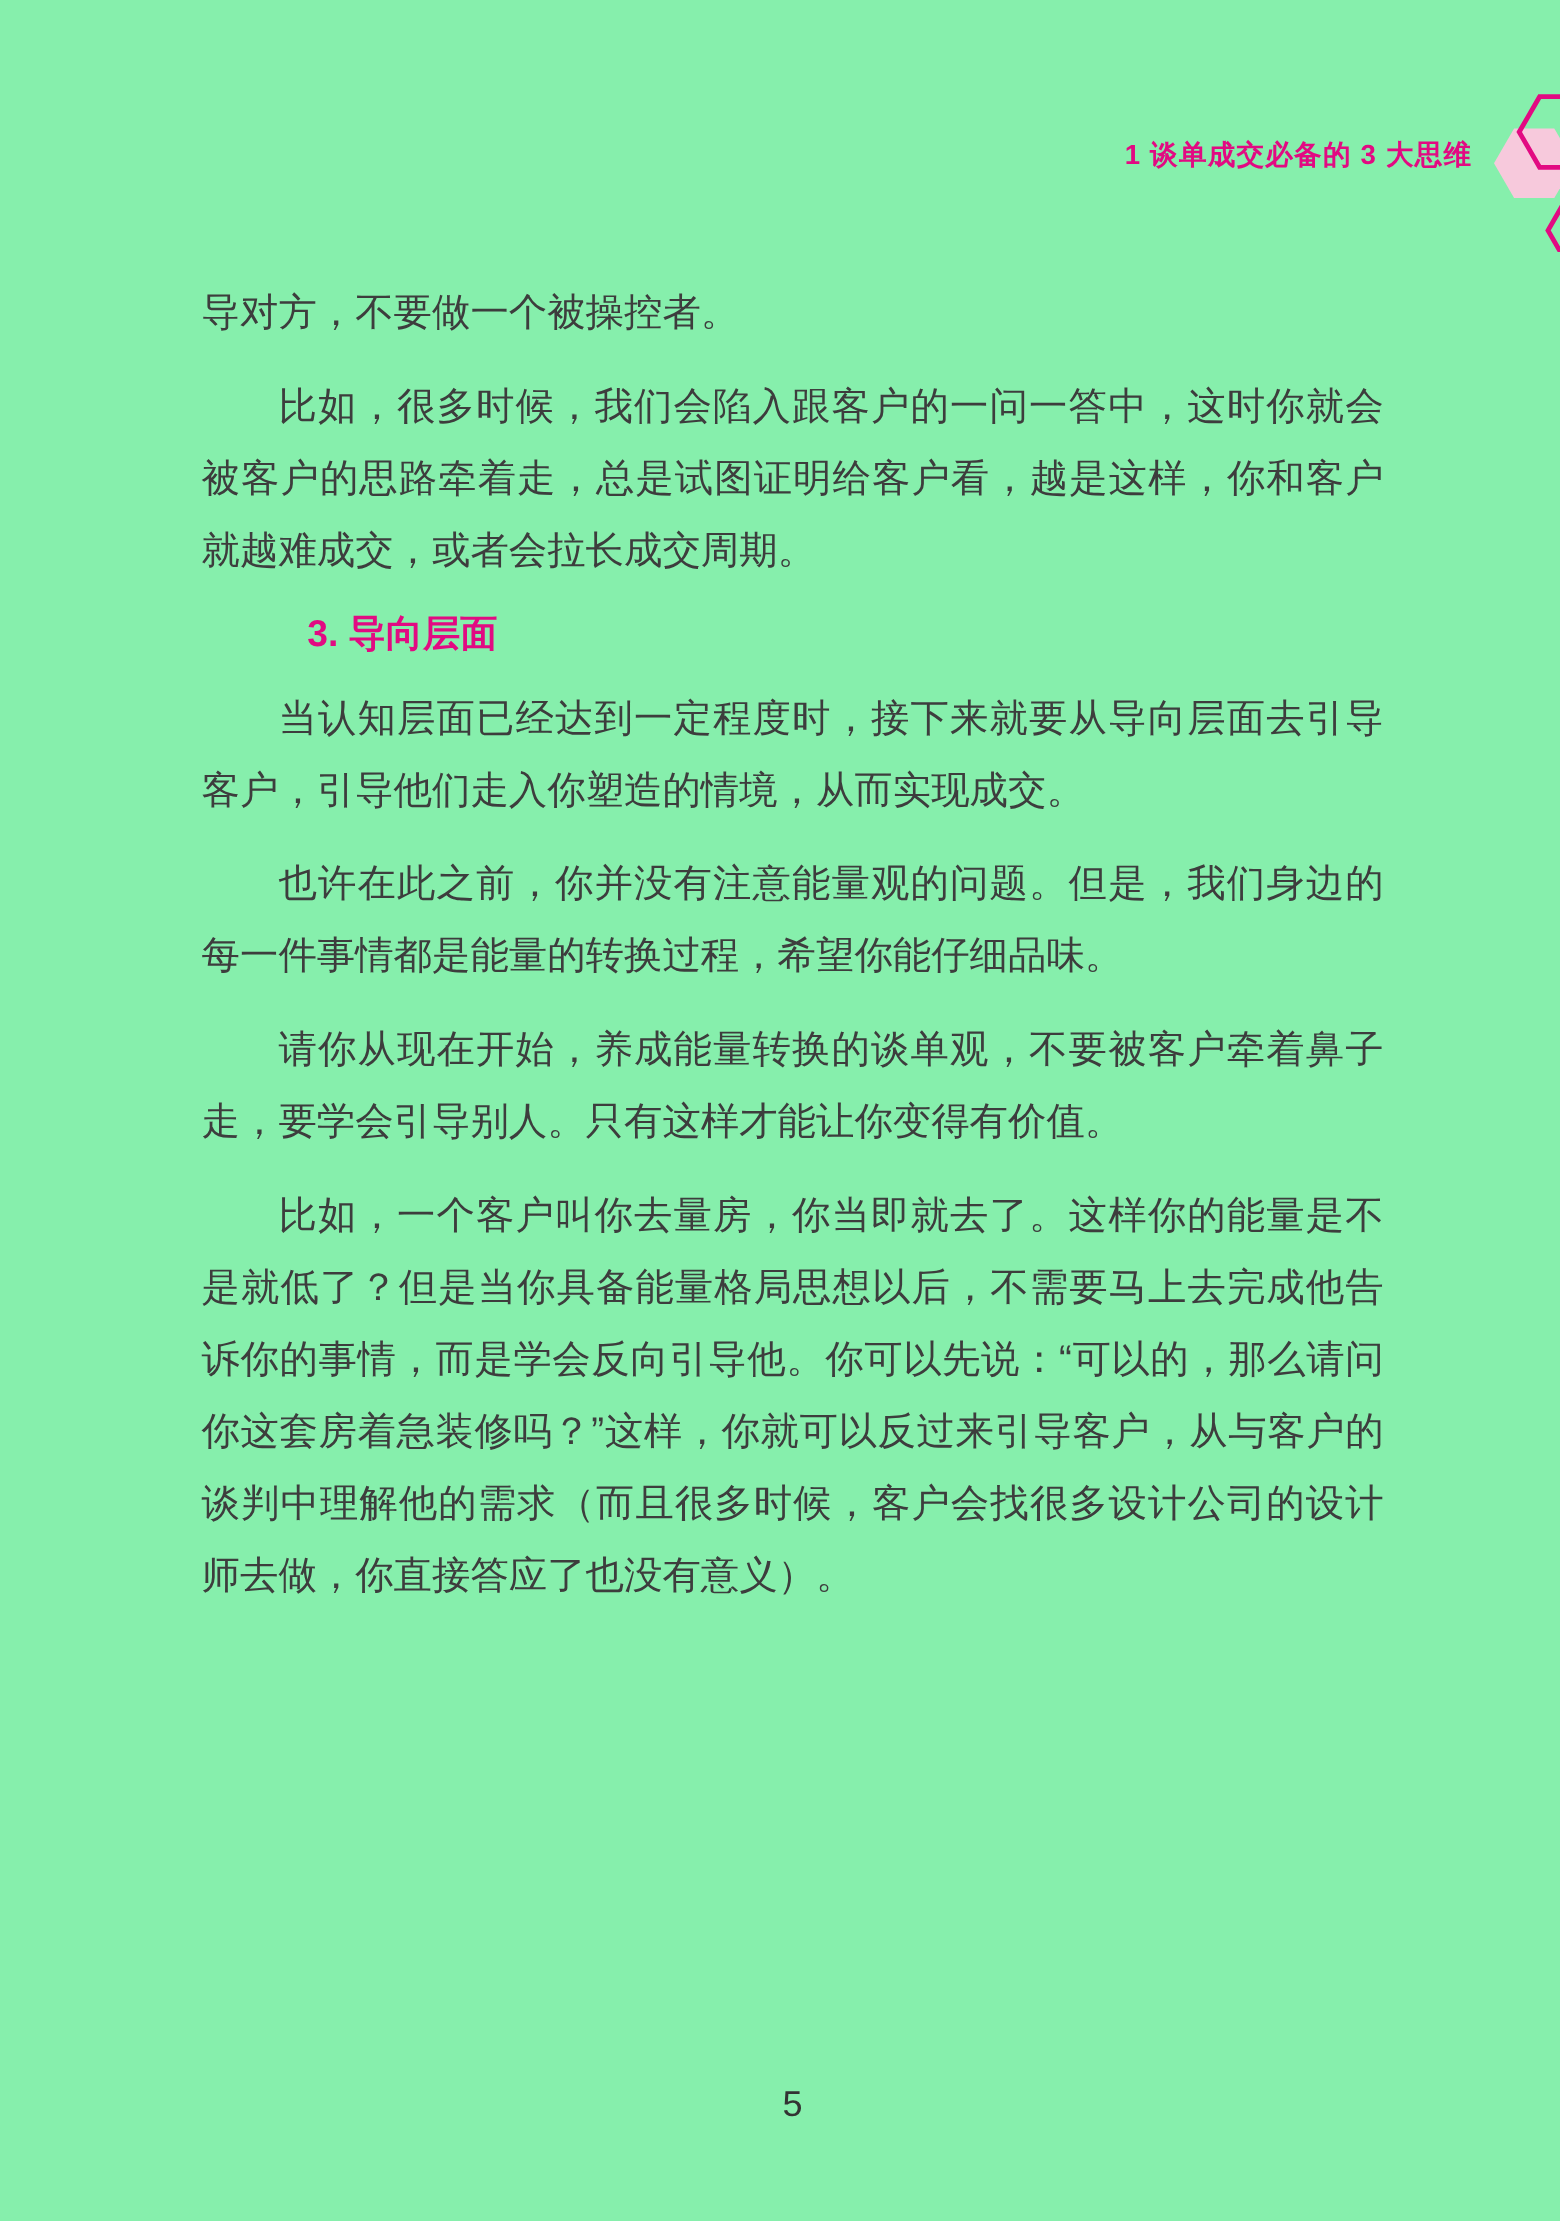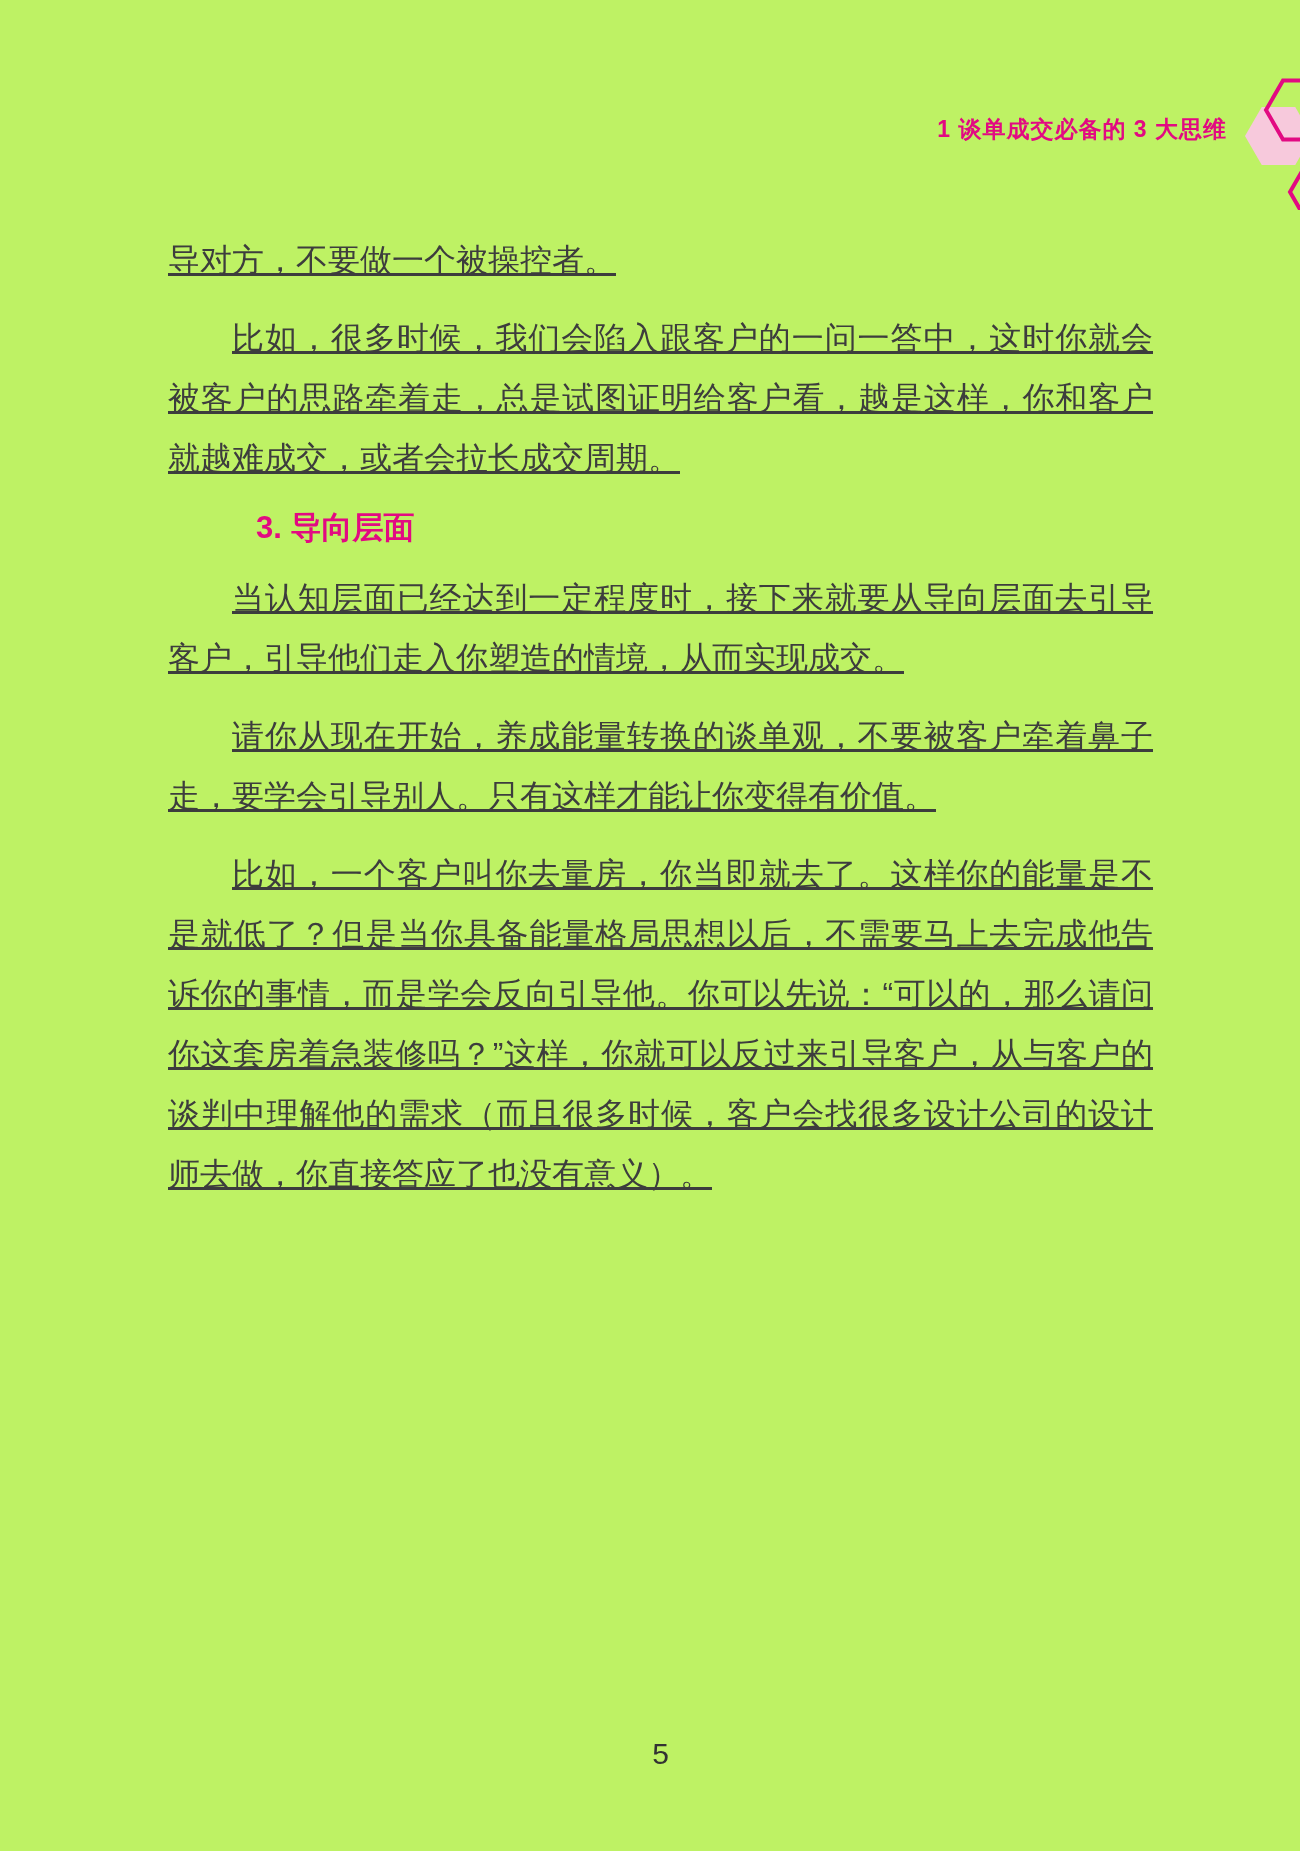--- a/index.html
+++ b/index.html
@@ -4,21 +4,21 @@
 <style>
   html, body {
     margin: 0;
     padding: 0;
     background: #ffffff;
   }
   .page {
     position: relative;
     width: 1300px;
     height: 1851px;
-    background: #bef264;
+    background: #86efac;
     overflow: hidden;
     font-family: "Liberation Sans", sans-serif;
   }
   
   .page-header {
     position: absolute;
     top: 114px;
     right: 73px;
     color: var(--accent);
     font-size: 23px;
@@ -51,21 +51,20 @@
     width: 985px;
     color: var(--body-text);
     font-size: 32px;
     line-height: 60px;
     text-align: justify;
     font-weight: 300;
   }
   .para {
     margin: 0 0 18px 0;
     text-indent: 2em;
-    text-decoration: underline;
   }
   .para.no-indent {
     text-indent: 0;
   }
   .section-heading {
     margin: 12px 0 18px 88px;
     color: var(--accent);
     font-size: 31px;
     line-height: 44px;
     font-weight: bold;
@@ -100,20 +99,21 @@
     <polygon class="hex-outline" points="24,48 41,18.6 75,18.6 92,48 75,77.4 41,77.4"></polygon>
 
     <polygon class="hex-outline" points="48,130 66,98.8 102,98.8 120,130 102,161.2 66,161.2"></polygon>
   </svg>
 
   <main class="content">
     <p class="para no-indent">导对方，不要做一个被操控者。</p>
     <p class="para">比如，很多时候，我们会陷入跟客户的一问一答中，这时你就会被客户的思路牵着走，总是试图证明给客户看，越是这样，你和客户就越难成交，或者会拉长成交周期。</p>
     <h3 class="section-heading">3. 导向层面</h3>
     <p class="para">当认知层面已经达到一定程度时，接下来就要从导向层面去引导客户，引导他们走入你塑造的情境，从而实现成交。</p>
+    <p class="para">也许在此之前，你并没有注意能量观的问题。但是，我们身边的每一件事情都是能量的转换过程，希望你能仔细品味。</p>
     <p class="para">请你从现在开始，养成能量转换的谈单观，不要被客户牵着鼻子走，要学会引导别人。只有这样才能让你变得有价值。</p>
     <p class="para">比如，一个客户叫你去量房，你当即就去了。这样你的能量是不是就低了？但是当你具备能量格局思想以后，不需要马上去完成他告诉你的事情，而是学会反向引导他。你可以先说：“可以的，那么请问你这套房着急装修吗？”这样，你就可以反过来引导客户，从与客户的谈判中理解他的需求（而且很多时候，客户会找很多设计公司的设计师去做，你直接答应了也没有意义）。</p>
   </main>
 
   <footer class="page-footer">
     <span class="page-number">5</span>
   </footer>
 
 </div>
 

